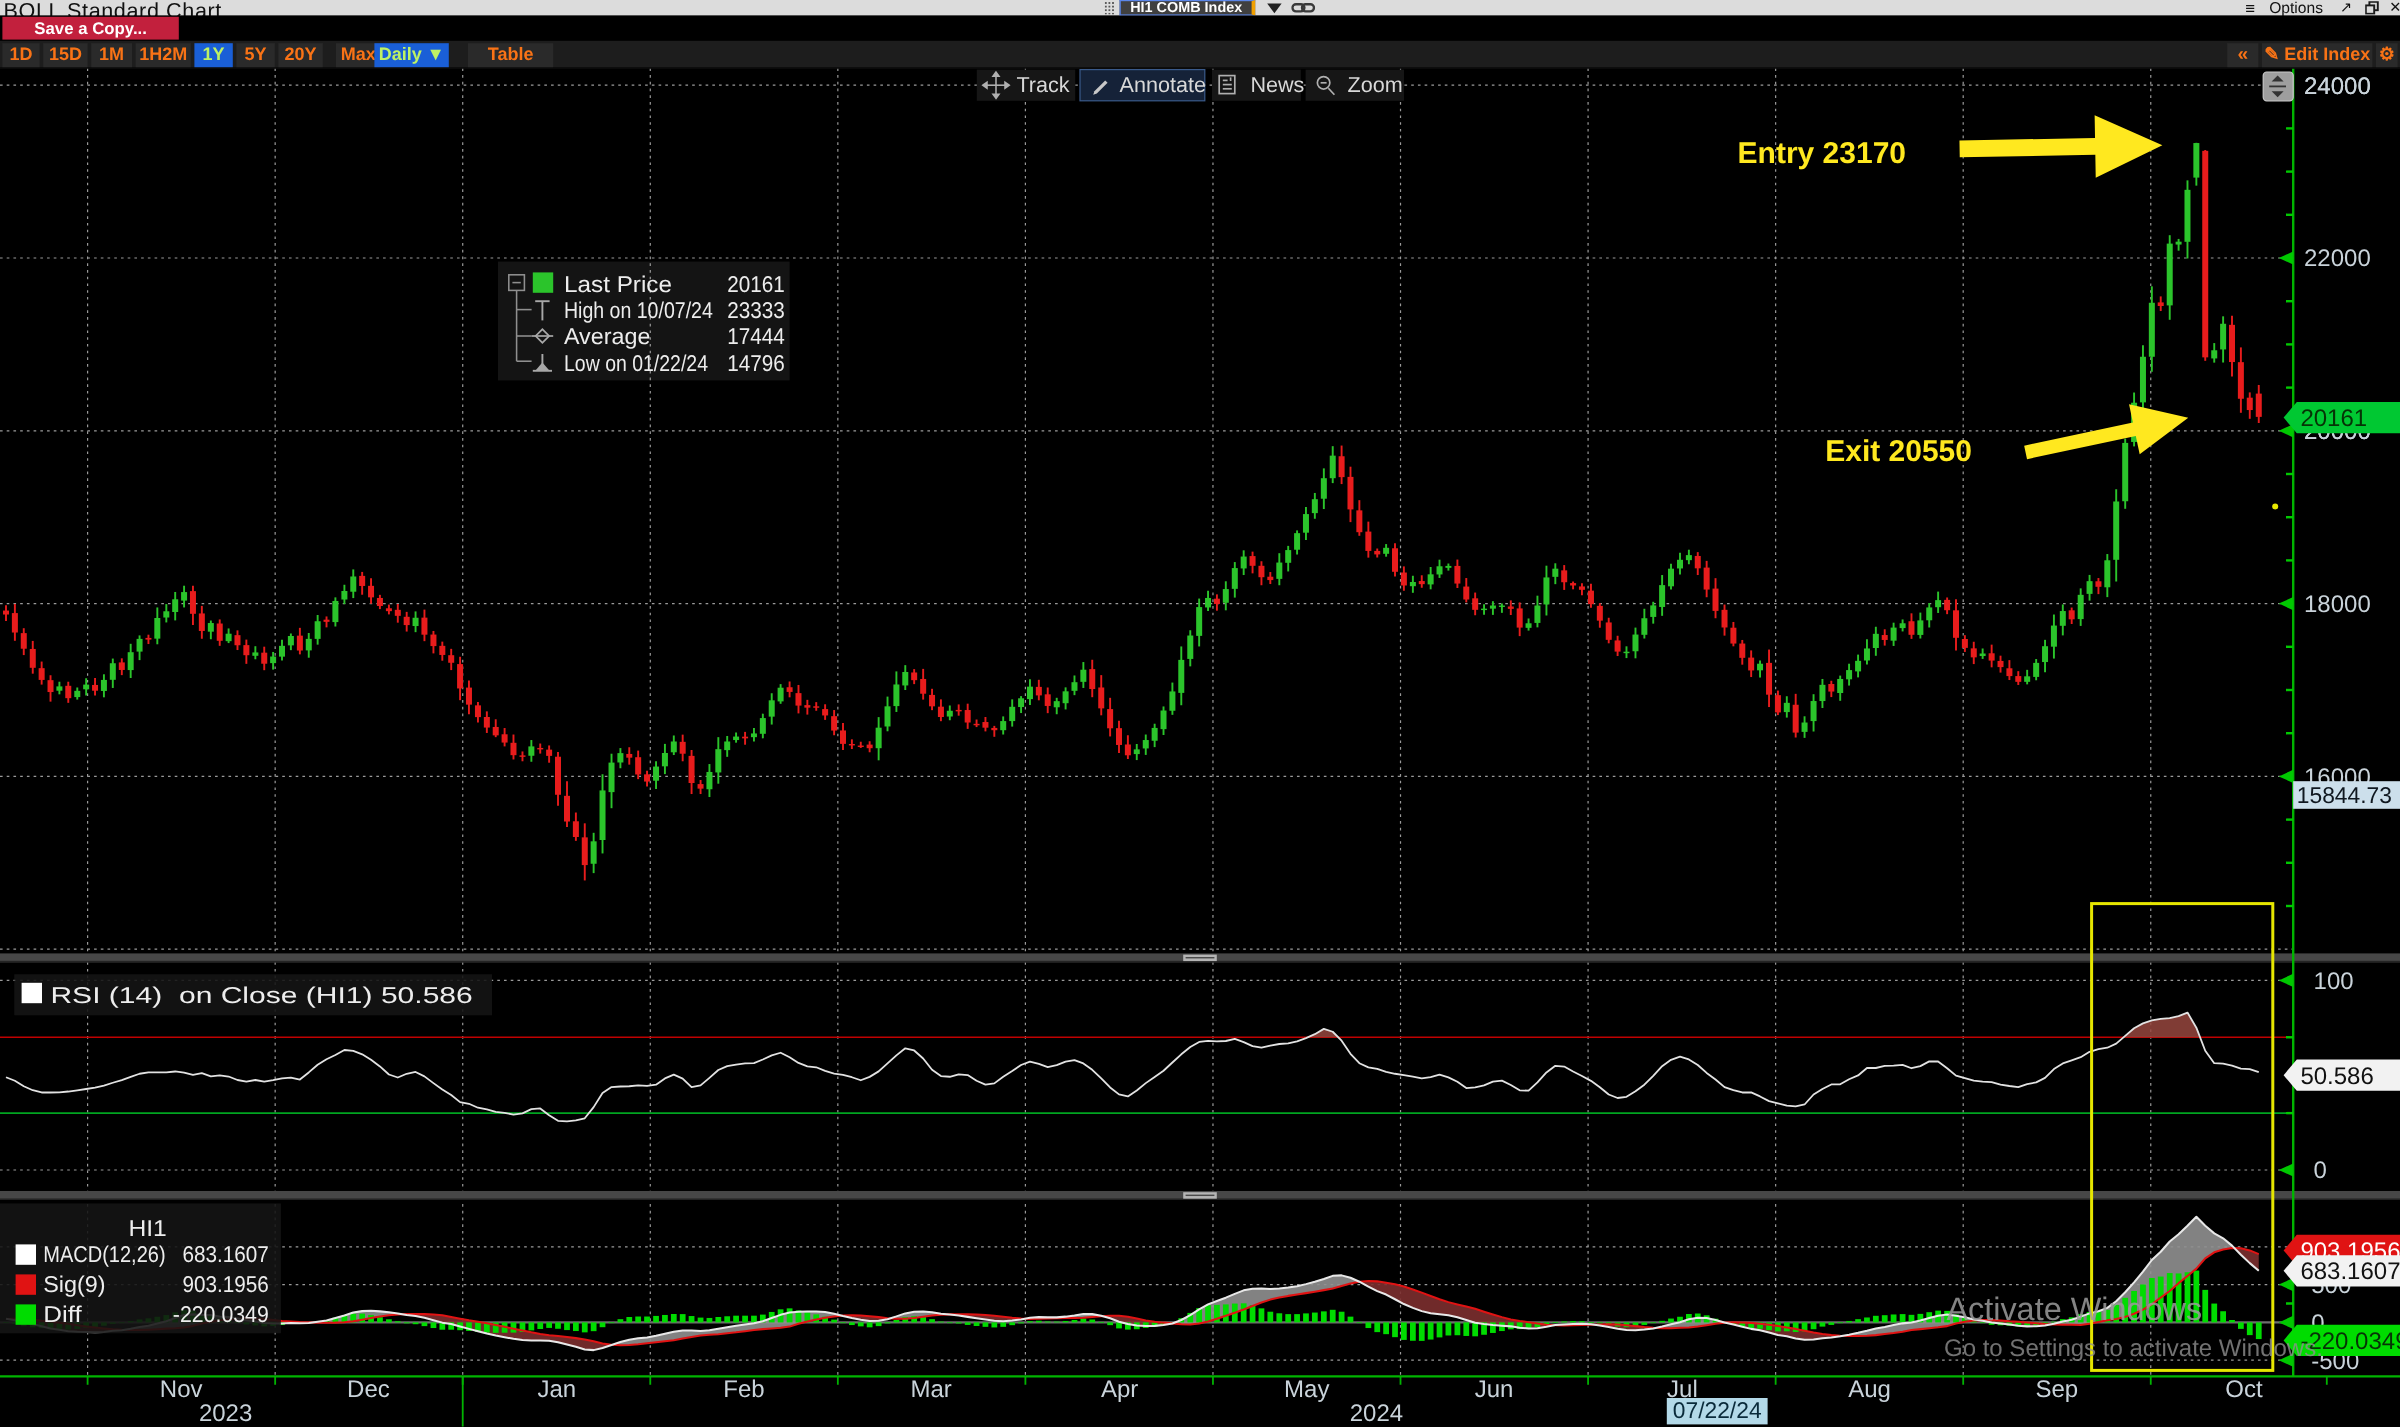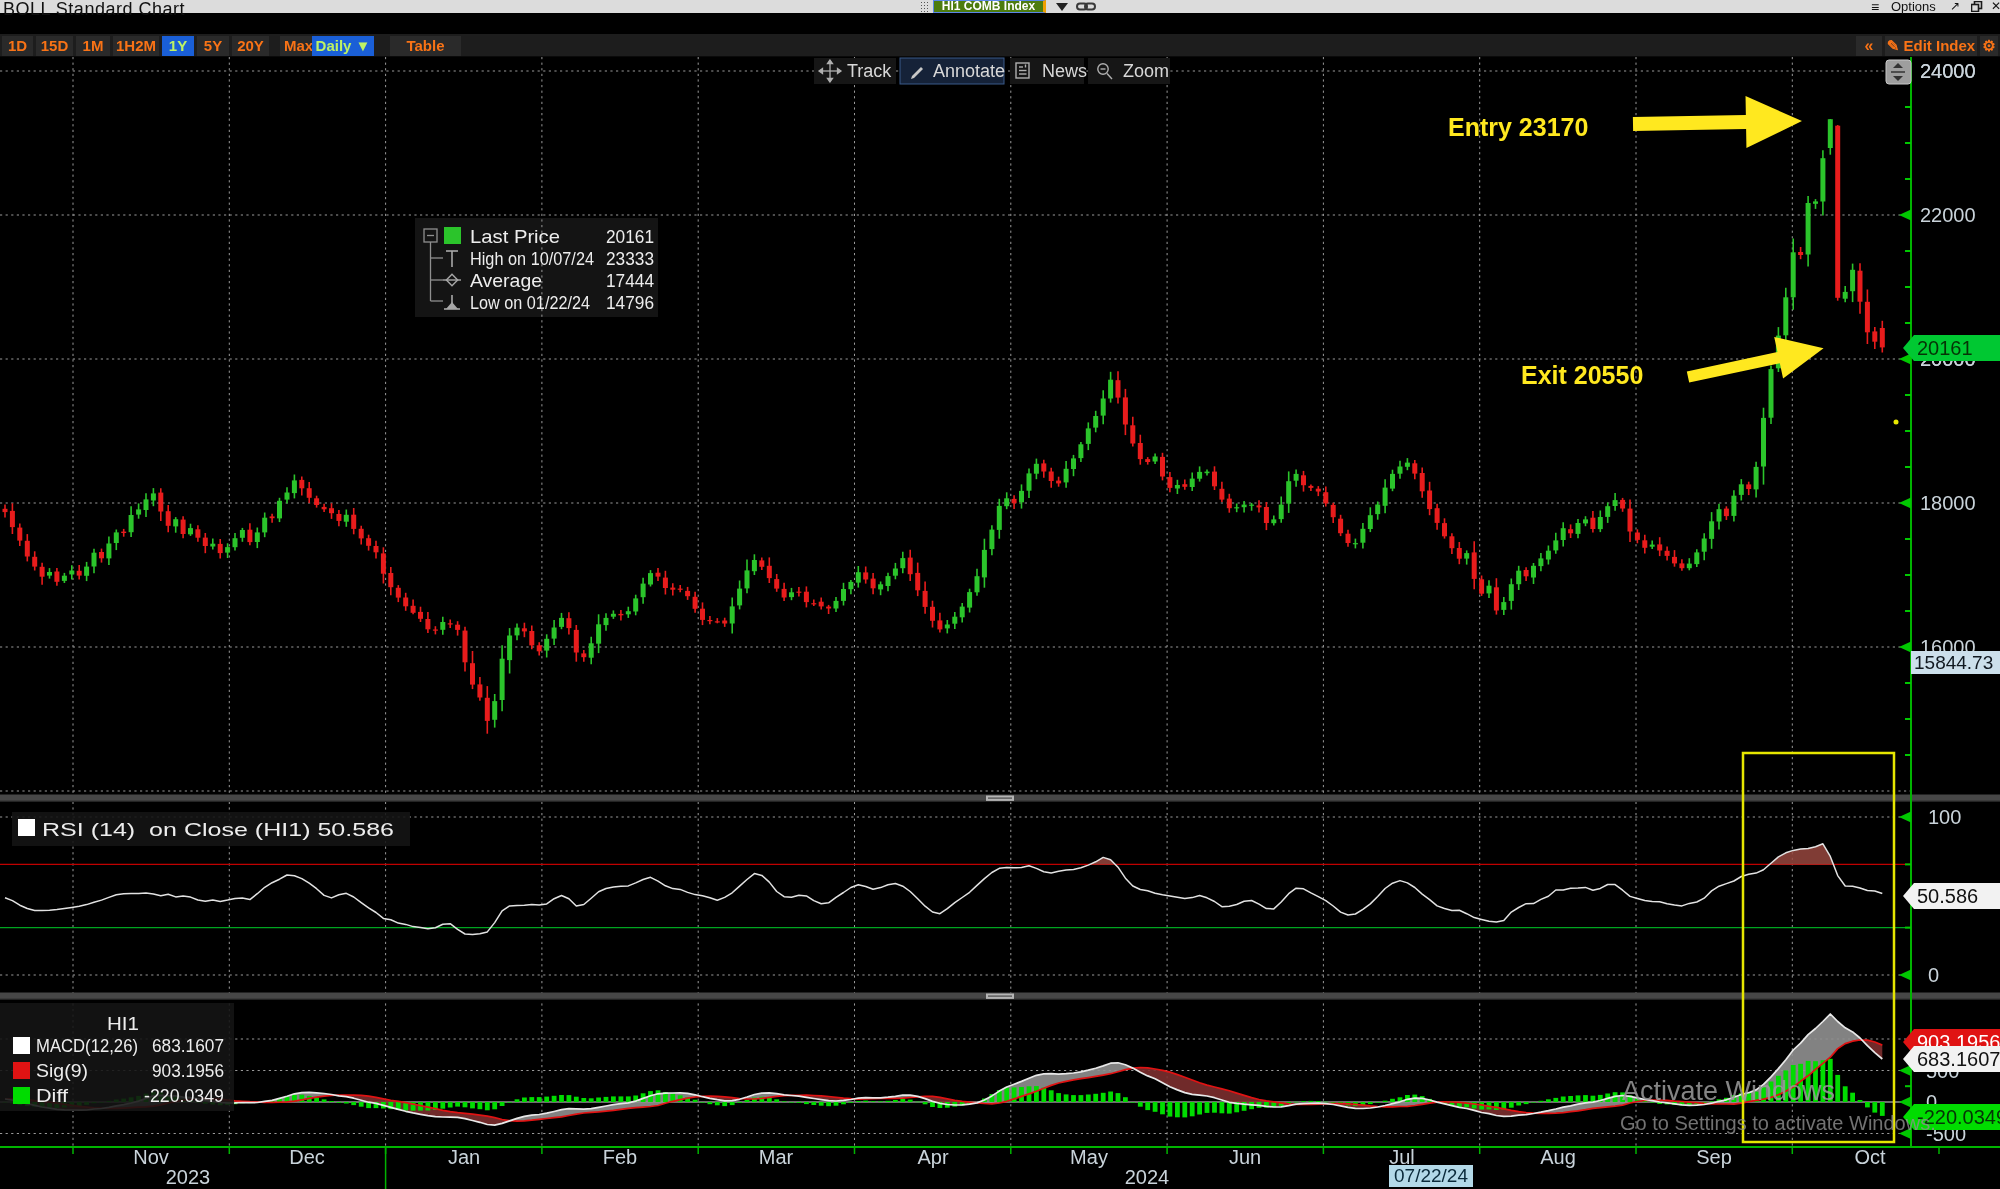--- a/index.html
+++ b/index.html
@@ -997,36 +997,39 @@
       <g stroke="#b0b0b0" stroke-width="1.4" fill="none">
         <circle cx="1103" cy="69" r="5.2"></circle>
         <line x1="1107" y1="73.5" x2="1112" y2="79"></line>
         <line x1="1100.5" y1="69" x2="1105.5" y2="69"></line>
       </g>
       <text x="1123" y="77" font-family="Liberation Sans, sans-serif" font-size="18" fill="#d8d8d8">Zoom</text>
     </svg>
 <div class="abs" id="row1">
  <span class="abs" style="left:3px;top:-1px;font-size:18px;letter-spacing:0.5px">BOLL Standard Chart</span>
  <span class="abs" style="left:920px;top:1px;width:9px;height:11px;background-image:radial-gradient(circle,#555 35%,transparent 36%);background-size:3px 3px"></span>
- <span class="abs" style="left:933px;top:0;width:113px;height:13px;background:#4d7c0f;border:1px solid #5b86e8;border-right:3px solid #f0a000;color:#fff;font-size:12px;line-height:11px;text-align:center;font-weight:bold">HI1 COMB Index</span>
+ <span class="abs" style="left:933px;top:0;width:113px;height:13px;background:#404040;border:1px solid #5b86e8;border-right:3px solid #f0a000;color:#fff;font-size:12px;line-height:11px;text-align:center;font-weight:bold">HI1 COMB Index</span>
  <span class="abs" style="left:1056px;top:3px;width:0;height:0;border-left:6px solid transparent;border-right:6px solid transparent;border-top:8px solid #222"></span>
  <svg class="abs" style="left:1076px;top:1px" width="20" height="11" viewBox="0 0 20 11">
         <g fill="none" stroke="#3a3a3a" stroke-width="2">
           <rect x="1" y="2.5" width="10" height="6" rx="3"></rect>
           <rect x="9" y="2.5" width="10" height="6" rx="3"></rect>
         </g>
       </svg>
  <span class="abs" style="left:1871px;top:-1px;font-size:14px;font-weight:bold">≡</span>
  <span class="abs" style="left:1891px;top:-1px;font-size:13px">Options</span>
  <span class="abs" style="left:1950px;top:-1px;font-size:12px">↗</span>
  <svg class="abs" style="left:1971px;top:1px" width="12" height="11" viewBox="0 0 12 11">
         <rect x="3.5" y="0.5" width="7" height="7" fill="none" stroke="#1a1a1a" stroke-width="1.6"></rect>
         <rect x="0.5" y="3.5" width="7" height="7" fill="#dcdcdc" stroke="#1a1a1a" stroke-width="1.6"></rect>
       </svg>
  <span class="abs" style="left:1991px;top:-1px;font-size:12px">✕</span>
+</div>
+<div class="abs" id="row2">
+ <span class="abs" style="left:2px;top:1px;width:147px;height:19px;background:#c2203d;color:#fff;font-size:14px;font-weight:bold;text-align:center;line-height:19px">Save a Copy...</span>
 </div>
 <div class="abs" id="row3"></div>
 <span class="tbtn" style="left:2px;width:31px">1D</span>
 <span class="tbtn" style="left:36px;width:37px">15D</span>
 <span class="tbtn" style="left:76px;width:34px">1M</span>
 <span class="tbtn" style="left:113px;width:46px">1H2M</span>
 <span class="tbtn blue" style="left:162px;width:32px">1Y</span>
 <span class="tbtn" style="left:197px;width:32px">5Y</span>
 <span class="tbtn" style="left:232px;width:37px">20Y</span>
 <span class="tbtn" style="left:280px;width:37px">Max</span>

